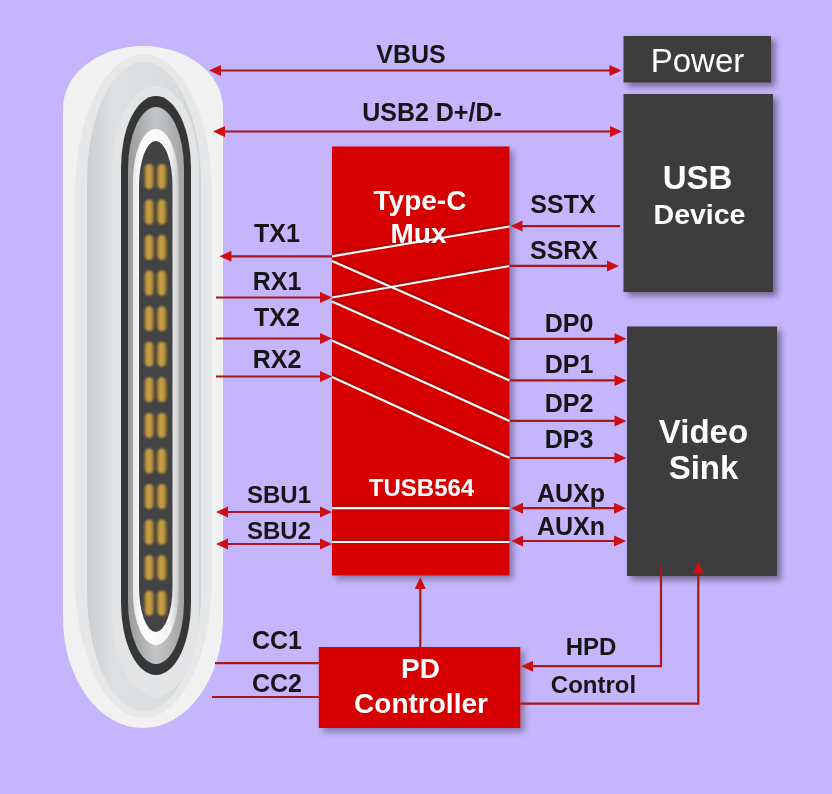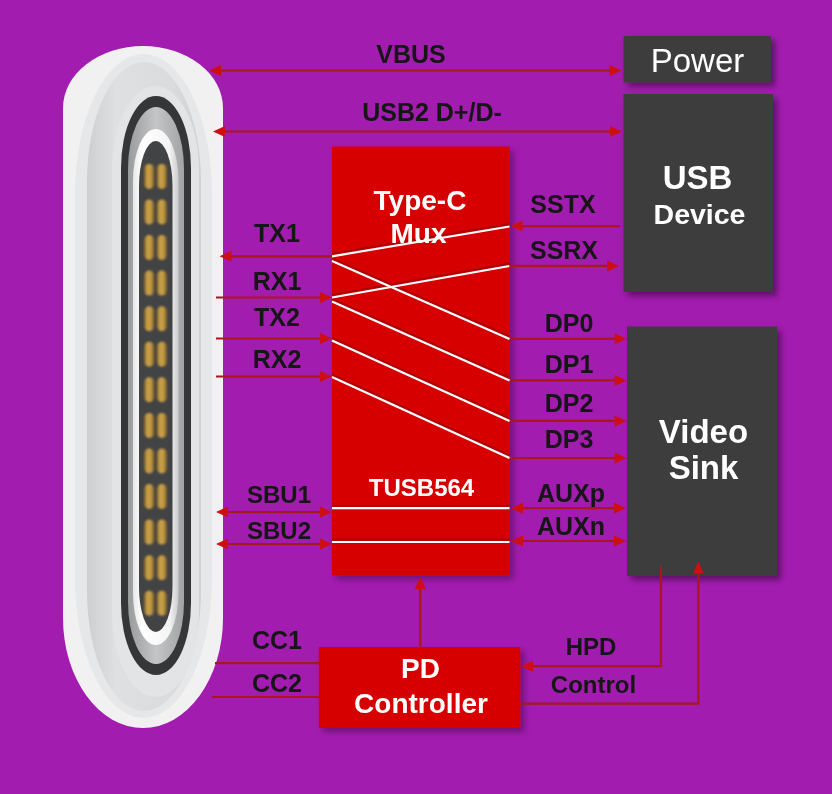--- a/index.html
+++ b/index.html
@@ -1,16 +1,16 @@
 <!DOCTYPE html>
 <html><head>
 <meta charset="utf-8">
 <style>
   html,body{margin:0;padding:0;background:#fff;}
-  #canvas{position:relative;width:832px;height:794px;background:#a21caf;overflow:hidden;
+  #canvas{position:relative;width:832px;height:794px;background:#c4b5fd;overflow:hidden;
     font-family:"Liberation Sans", sans-serif;}
   svg{position:absolute;left:0;top:0;}
 </style>
 </head>
 <body>
 <div id="canvas">
 <svg width="832" height="794" viewBox="0 0 832 794">
   <defs>
     <filter id="pinblur" x="-30%" y="-5%" width="160%" height="110%">
       <feGaussianBlur stdDeviation="0.9"></feGaussianBlur>

